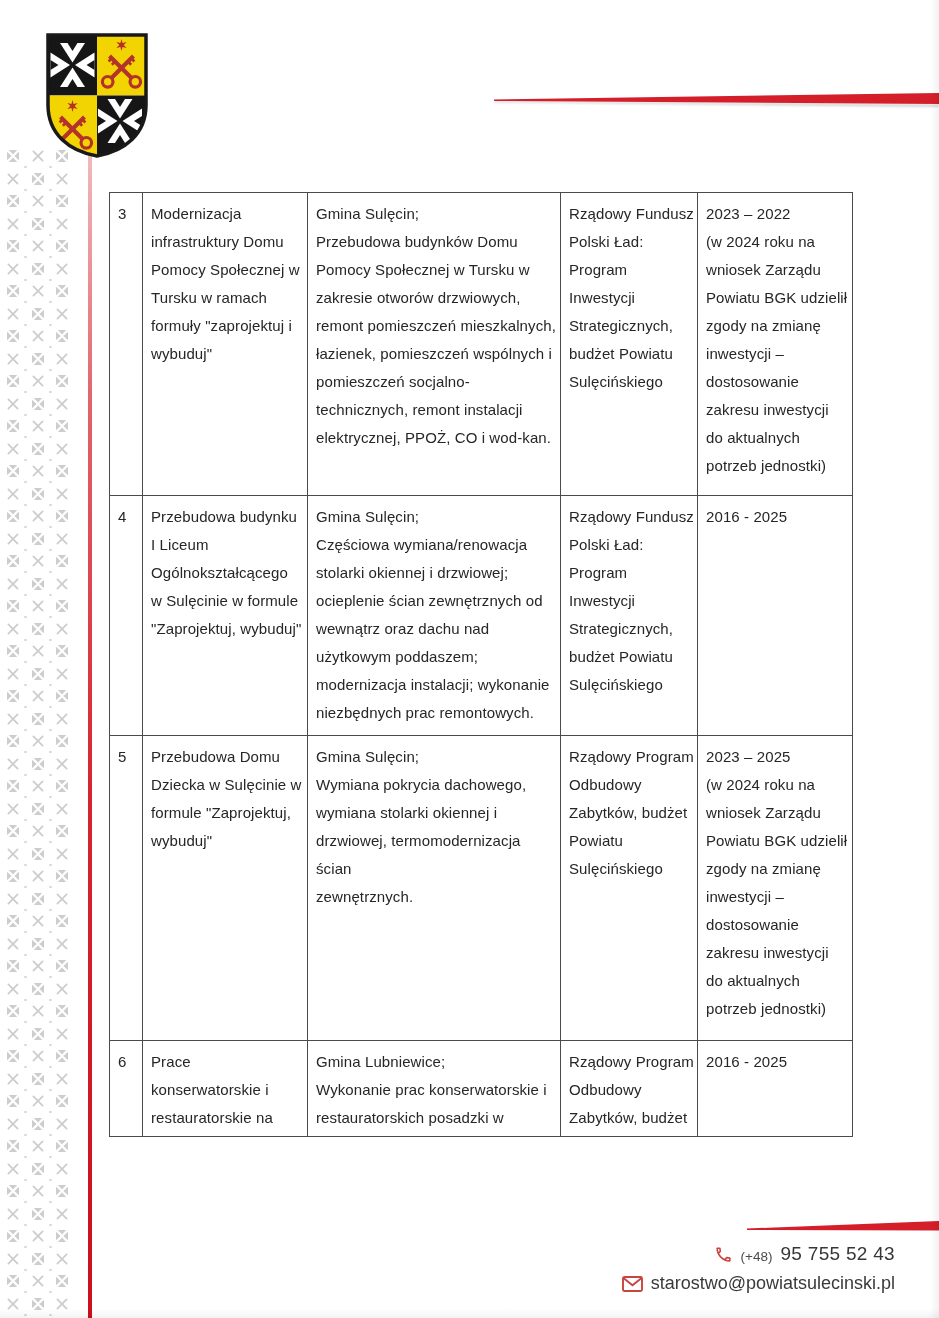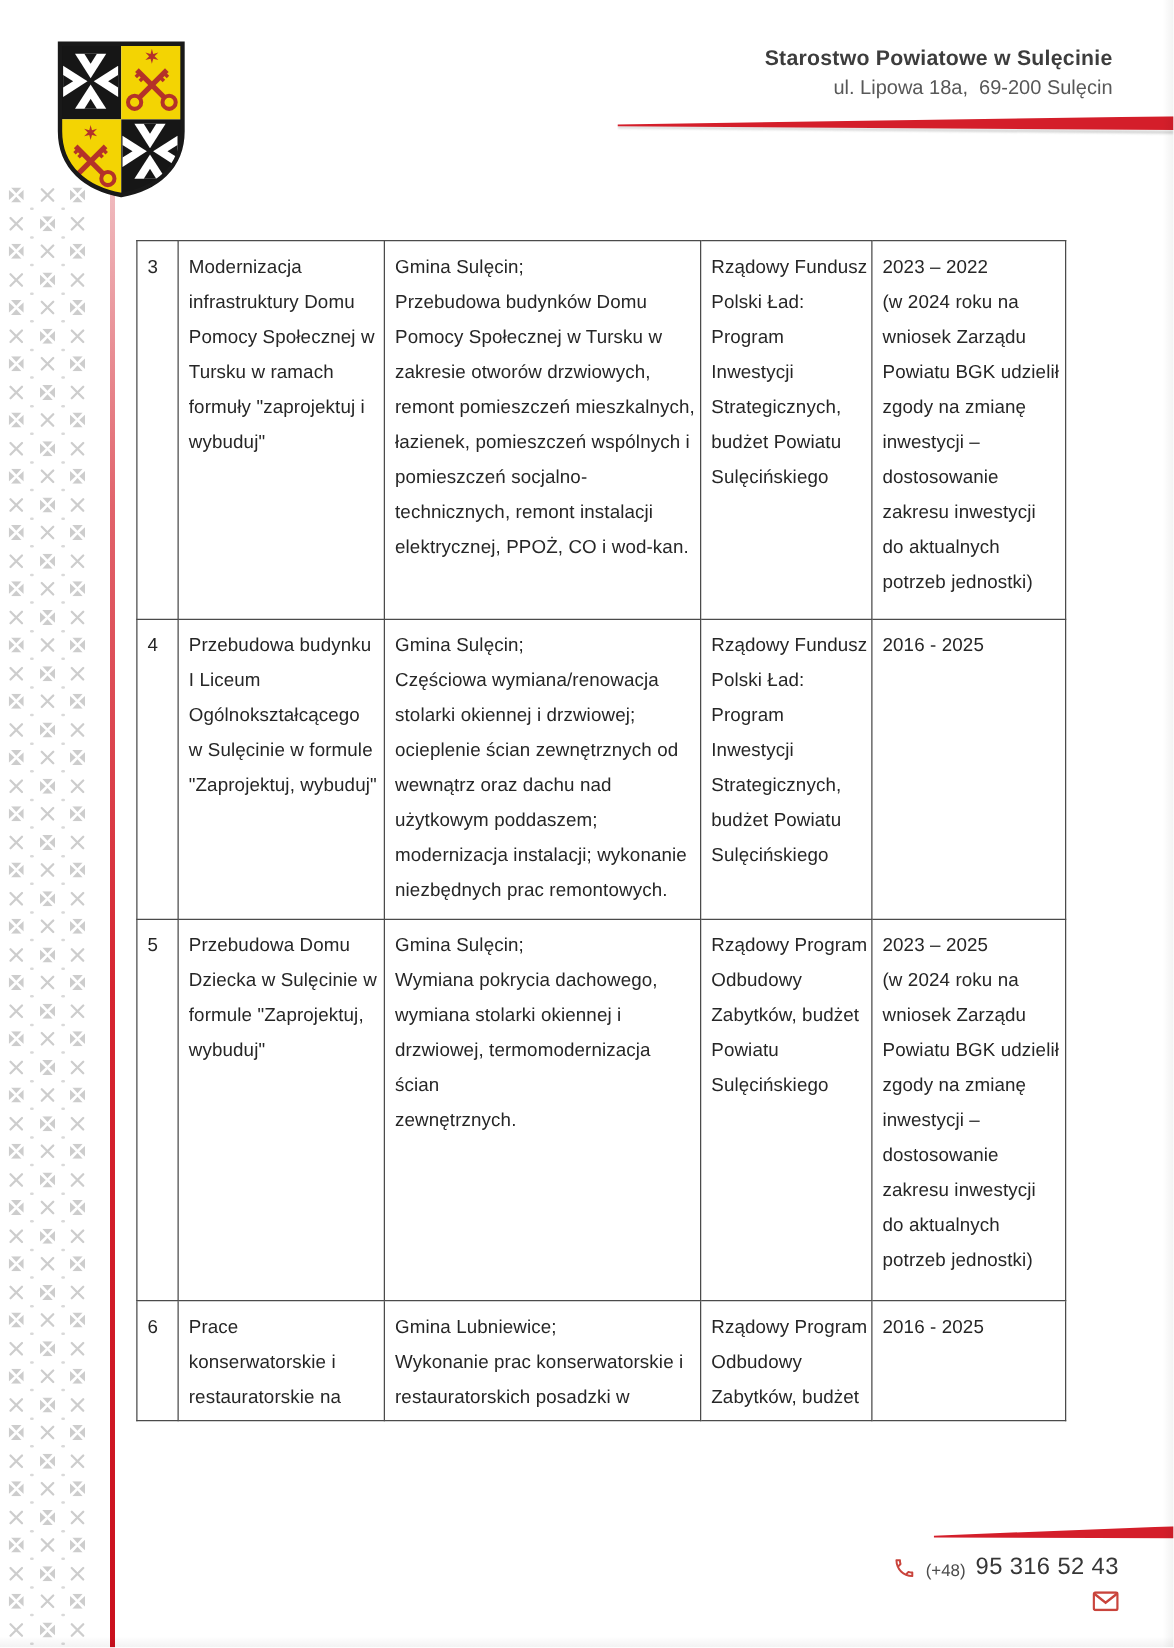--- a/index.html
+++ b/index.html
@@ -978,24 +978,20 @@
       <use href="#mcross" transform="translate(152,180)" fill="#ffffff"></use>
       <use href="#mnotch" transform="translate(152,180)" fill="#161616"></use>
       <use href="#keys" transform="translate(155,74) scale(0.92)"></use>
       <use href="#star" transform="translate(155,28)"></use>
       <use href="#keys" transform="translate(57,196) scale(0.92)"></use>
       <use href="#star" transform="translate(57,150)"></use>
     </g>
     <path d="M8,8 H204 V148 C204,206 162,240 106,250 C50,240 8,206 8,148 Z" fill="none" stroke="#191919" stroke-width="7"></path>
   </svg>
 
-  <div class="header-block">
-    <div class="org-name">Starostwo Powiatowe w Sulęcinie</div>
-    <div class="org-addr">ul. Lipowa 18a,  69-200 Sulęcin</div>
-  </div>
 
   <svg class="top-stripe" width="445" height="16" viewBox="0 0 445 16">
     <polygon class="stripe-shadow" points="0,8 445,11.5 445,14 0,9.5" fill="#adadad" opacity="0.55"></polygon>
     <polygon points="0,6.5 445,0 445,11 0,8" fill="#d41e2a"></polygon>
   </svg>
 
   <table class="projects">
     <colgroup>
       <col style="width:33px">
         <col style="width:165px">
@@ -1107,25 +1103,26 @@
   <svg class="footer-stripe" width="192" height="12" viewBox="0 0 192 12">
     <polygon points="0,7.5 192,0 192,9.5 0,9" fill="#d41e2a"></polygon>
   </svg>
 
   <div class="footer-block">
     <div class="contact-row">
       <svg width="19" height="19" viewBox="0 0 24 24">
         <path fill="#c9443c" d="M6.54 5c.06.89.21 1.76.45 2.59l-1.2 1.2c-.41-1.2-.67-2.47-.76-3.79h1.51m9.86 12.02c.85.24 1.72.39 2.6.45v1.49c-1.32-.09-2.59-.35-3.8-.75l1.2-1.19M7.5 3H4c-.55 0-1 .45-1 1 0 9.39 7.61 17 17 17 .55 0 1-.45 1-1v-3.49c0-.55-.45-1-1-1-1.24 0-2.45-.2-3.57-.57-.1-.04-.21-.05-.31-.05-.26 0-.51.1-.71.29l-2.2 2.2c-2.83-1.44-5.15-3.75-6.59-6.59l2.2-2.2c.28-.28.36-.67.25-1.02C8.7 6.45 8.5 5.25 8.5 4c0-.55-.45-1-1-1z"></path>
       </svg>
       <span class="phone-prefix">(+48)</span>
-      <span class="phone-number">95 316 52 43</span>
+      <span class="phone-number">95 755 52 43</span>
     </div>
     <div class="contact-row">
       <svg width="21" height="16" viewBox="0 0 21 16">
         <rect x="1" y="1" width="19" height="14" rx="1.5" fill="none" stroke="#c9443c" stroke-width="1.9"></rect>
         <path d="M1.7,2.2 L10.5,9.2 L19.3,2.2" fill="none" stroke="#c9443c" stroke-width="1.9"></path>
       </svg>
+      <span class="email-text">starostwo@powiatsulecinski.pl</span>
     </div>
   </div>
 
   <div class="edge-right"></div>
   <div class="edge-bottom"></div>
 </div>
 
 </body></html>

